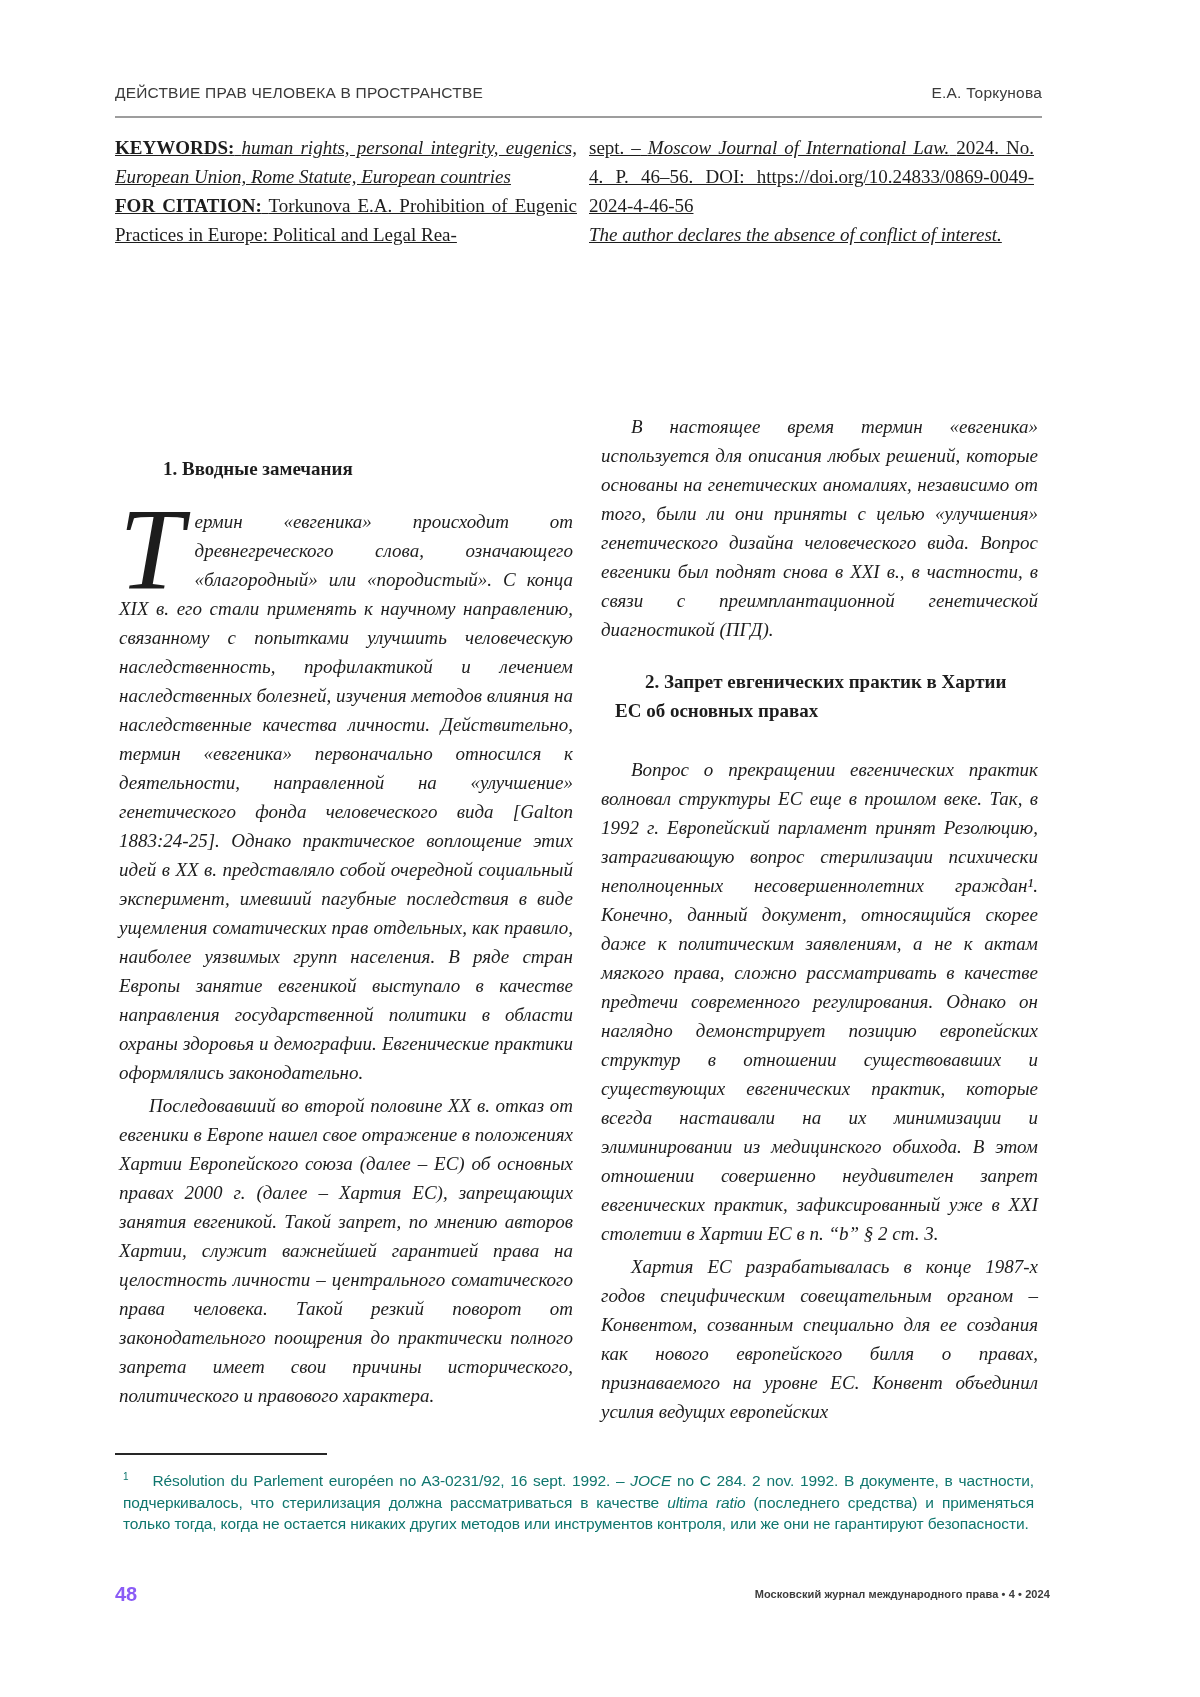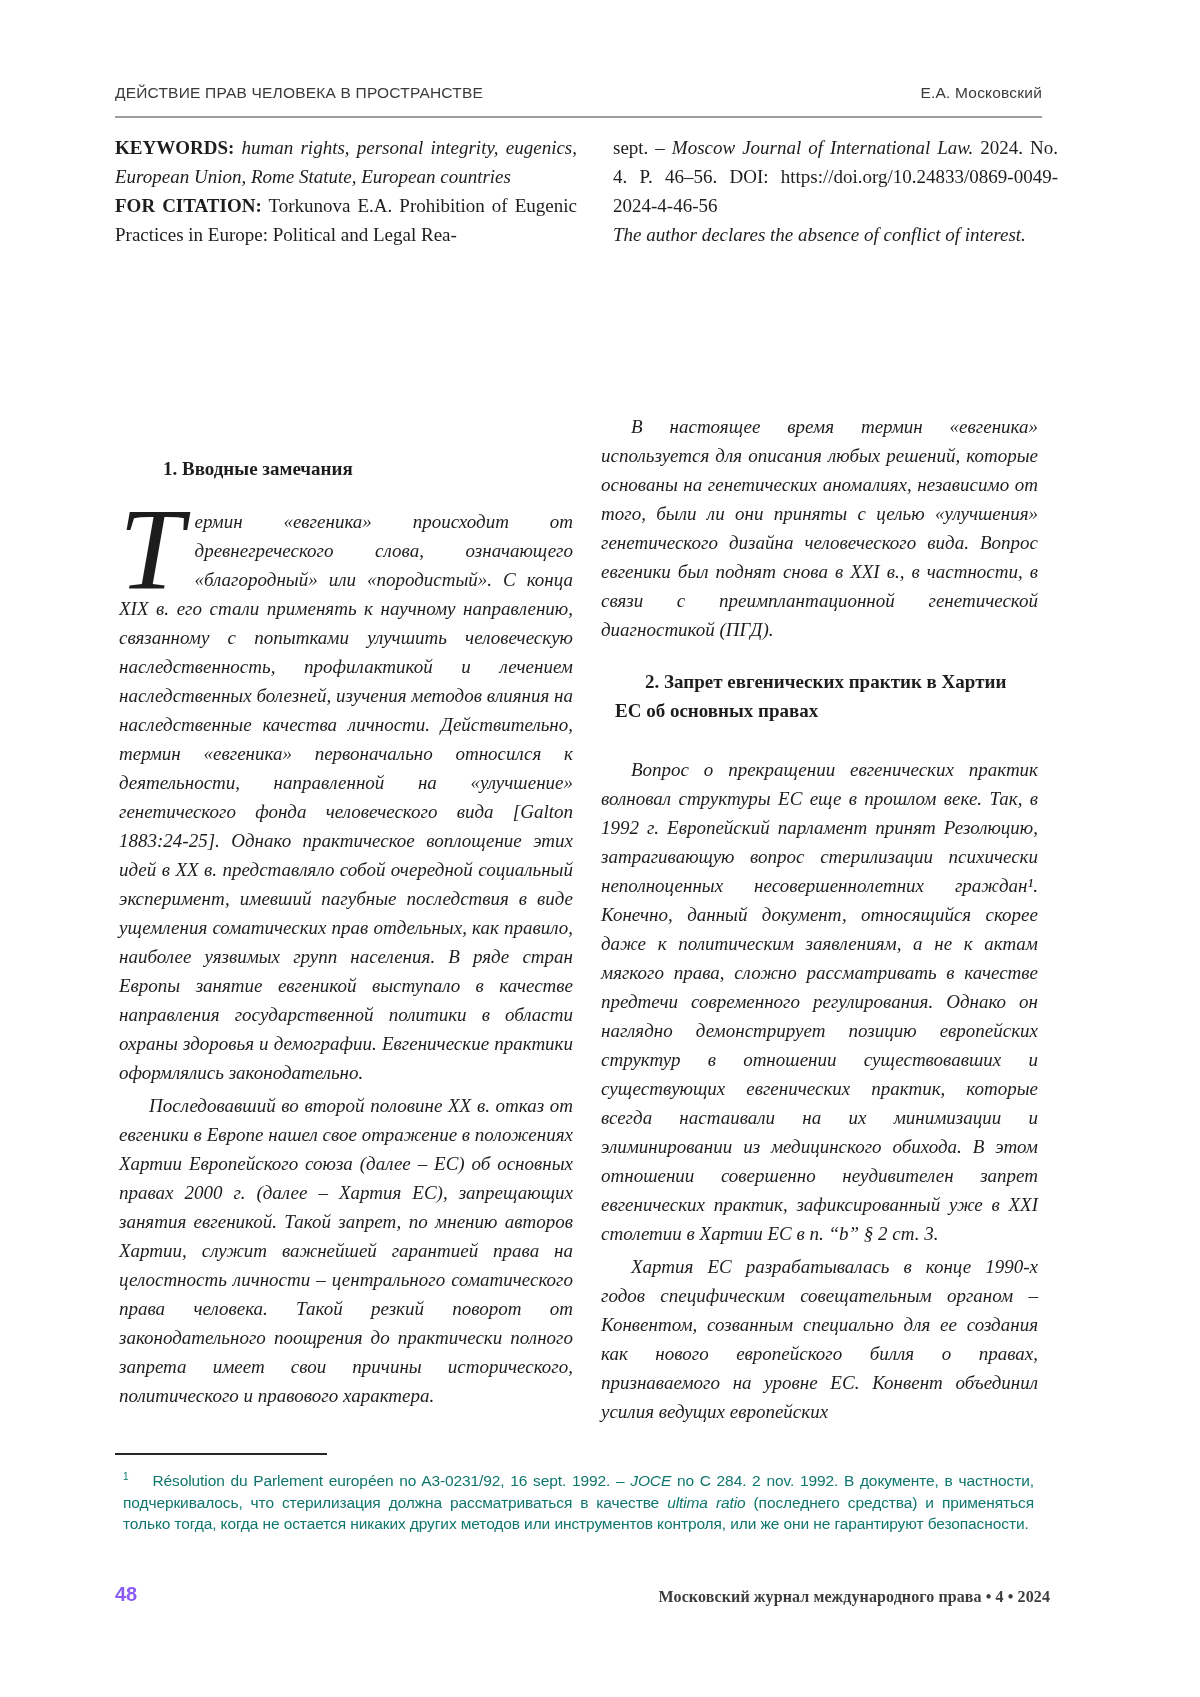--- a/index.html
+++ b/index.html
@@ -9,22 +9,22 @@
     overflow:hidden; margin:0 auto;
   }
   .abs { position:absolute; left:115px; width:927px; }
 
   
   .running-head { top:84px; display:flex; justify-content:space-between; align-items:flex-start;
     font-family:"Liberation Sans","DejaVu Sans",sans-serif; font-size:15.5px; color:#3a3a3a; letter-spacing:0.2px; }
   .head-rule { top:116px; height:2px; background:#9d9d9d; }
 
   
-  .meta { top:133px; display:grid; grid-template-columns:462px 445px; column-gap:36px;
-    font-size:19px; line-height:29px; text-align:justify; }
+  .meta { top:133px; display:grid; grid-template-columns:462px 445px; column-gap:12px;
+    font-size:19px; line-height:29px; text-align:justify;text-decoration:underline; }
   .meta p { margin:0; }
   .meta .gap-above { }
   .b { font-weight:bold; }
   .i { font-style:italic; }
 
   
   .main { top:408px; display:grid; grid-template-columns:462px 445px; column-gap:20px;
     font-size:19px; line-height:29px; text-align:justify; }
   .main p { margin:4px; text-indent:30px;font-style:italic; }
   .col-left { padding-top:28px; }
@@ -38,30 +38,30 @@
   .footnote { top:1453px; }
   .fn-rule { width:212px; height:2px; background:#262626; margin:0 0 11px 0; }
   .fn-text { font-family:"Liberation Sans","DejaVu Sans",sans-serif; font-size:15.5px; line-height:21.5px;
     text-align:justify; color:#0f766e; letter-spacing:-0.1px; margin:8px; }
   .fn-marker { font-size:10px; vertical-align:super; padding-right:24px; }
 
   
   .page-number { position:absolute; left:115px; top:1583px;
     font-family:"Liberation Sans","DejaVu Sans",sans-serif; font-weight:bold; font-size:20px; color:#8b5cf6; }
   .journal-footer { position:absolute; right:150px; top:1588px;
-    font-family:Liberation Serif, serif; font-weight:bold; font-size:16px; color:#3c3c3c; letter-spacing:0.1px; }
+    font-family:Liberation Sans, sans-serif; font-weight:bold; font-size:11px; color:#3c3c3c; letter-spacing:0.1px; }
 </style>
 </head>
 <body>
 
 <div class="page">
 
   <div class="abs running-head">
     <span>ДЕЙСТВИЕ ПРАВ ЧЕЛОВЕКА В ПРОСТРАНСТВЕ</span>
-    <span>Е.А. Московский</span>
+    <span>Е.А. Торкунова</span>
   </div>
   <div class="abs head-rule"></div>
 
   <div class="abs meta">
     <div>
       <p><span class="b">KEYWORDS:</span> <span class="i">human rights, personal integrity, eugenics, European Union, Rome Statute, European countries</span></p>
       <p class="gap-above"><span class="b">FOR CITATION:</span> <span>Torkunova E.A. Prohibition of Eugenic Practices in Europe: Political and Legal Rea-</span></p>
     </div>
     <div>
       <p><span>sept. –</span> <span class="i">Moscow Journal of International Law.</span> <span>2024. No. 4. P. 46–56. DOI: https://doi.org/10.24833/0869-0049-2024-4-46-56</span></p>
@@ -72,21 +72,21 @@
   <div class="abs main">
     <div class="col-left">
       <h3 class="sec sec1">1. Вводные замечания</h3>
       <p class="dropcap-para"><span class="dropcap">Т</span><span>ермин «евгеника» происходит от древнегреческого слова, означающего «благородный» или «породистый». С конца XIX в. его стали применять к научному направлению, связанному с попытками улучшить человеческую наследственность, профилактикой и лечением наследственных болезней, изучения методов влияния на наследственные качества личности. Действительно, термин «евгеника» первоначально относился к деятельности, направленной на «улучшение» генетического фонда человеческого вида [Galton 1883:24-25]. Однако практическое воплощение этих идей в XX в. представляло собой очередной социальный эксперимент, имевший пагубные последствия в виде ущемления соматических прав отдельных, как правило, наиболее уязвимых групп населения. В ряде стран Европы занятие евгеникой выступало в качестве направления государственной политики в области охраны здоровья и демографии. Евгенические практики оформлялись законодательно.</span></p>
       <p>Последовавший во второй половине XX в. отказ от евгеники в Европе нашел свое отражение в положениях Хартии Европейского союза (далее – ЕС) об основных правах 2000 г. (далее – Хартия ЕС), запрещающих занятия евгеникой. Такой запрет, по мнению авторов Хартии, служит важнейшей гарантией права на целостность личности – центрального соматического права человека. Такой резкий поворот от законодательного поощрения до практически полного запрета имеет свои причины исторического, политического и правового характера.</p>
     </div>
     <div>
       <p>В настоящее время термин «евгеника» используется для описания любых решений, которые основаны на генетических аномалиях, независимо от того, были ли они приняты с целью «улучшения» генетического дизайна человеческого вида. Вопрос евгеники был поднят снова в XXI в., в частности, в связи с преимплантационной генетической диагностикой (ПГД).</p>
       <h3 class="sec sec2">2. Запрет евгенических практик в Хартии ЕС об основных правах</h3>
       <p>Вопрос о прекращении евгенических практик волновал структуры ЕС еще в прошлом веке. Так, в 1992 г. Европейский парламент принят Резолюцию, затрагивающую вопрос стерилизации психически неполноценных несовершеннолетних граждан¹. Конечно, данный документ, относящийся скорее даже к политическим заявлениям, а не к актам мягкого права, сложно рассматривать в качестве предтечи современного регулирования. Однако он наглядно демонстрирует позицию европейских структур в отношении существовавших и существующих евгенических практик, которые всегда настаивали на их минимизации и элиминировании из медицинского обихода. В этом отношении совершенно неудивителен запрет евгенических практик, зафиксированный уже в XXI столетии в Хартии ЕС в п. “b” § 2 ст. 3.</p>
-      <p>Хартия ЕС разрабатывалась в конце 1990-х годов специфическим совещательным органом – Конвентом, созванным специально для ее создания как нового европейского билля о правах, признаваемого на уровне ЕС. Конвент объединил усилия ведущих европейских</p>
+      <p>Хартия ЕС разрабатывалась в конце 1987-х годов специфическим совещательным органом – Конвентом, созванным специально для ее создания как нового европейского билля о правах, признаваемого на уровне ЕС. Конвент объединил усилия ведущих европейских</p>
     </div>
   </div>
 
   <div class="abs footnote">
     <div class="fn-rule"></div>
     <p class="fn-text"><sup class="fn-marker">1</sup><span>Résolution du Parlement européen no A3-0231/92, 16 sept. 1992. –</span> <span class="i">JOCE</span> <span>no C 284. 2 nov. 1992. В документе, в частности, подчеркивалось, что стерилизация должна рассматриваться в качестве</span> <span class="i">ultima ratio</span> <span>(последнего средства) и применяться только тогда, когда не остается никаких других методов или инструментов контроля, или же они не гарантируют безопасности.</span></p>
   </div>
 
   <div class="page-number">48</div>
   <div class="journal-footer">Московский журнал международного права • 4 • 2024</div>

